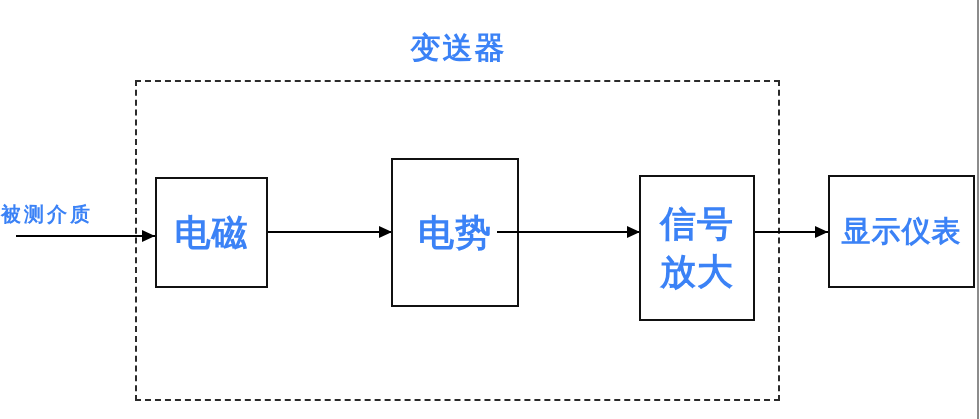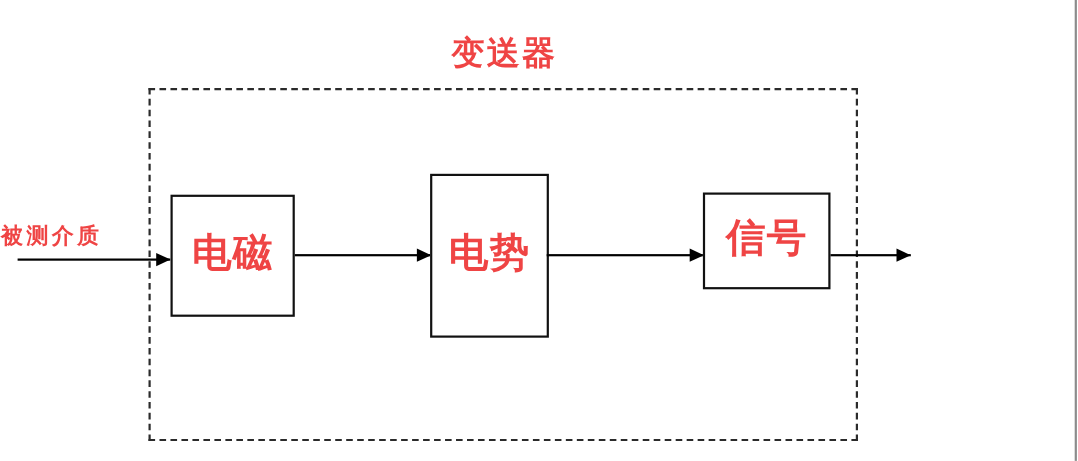--- a/index.html
+++ b/index.html
@@ -6,22 +6,22 @@
     margin: 0;
     padding: 0;
     background: #ffffff;
   }
   .canvas {
     position: relative;
     width: 980px;
     height: 419px;
     background: #ffffff;
     overflow: hidden;
-    font-family: Liberation Mono, monospace;
-    color: #ef4444;
+    font-family: Liberation Sans, sans-serif;
+    color: #3b82f6;
   }
   .diagram-title {
     position: absolute;
     left: 135px;
     top: 28px;
     width: 647px;
     text-align: center;
     font-size: 30px;
     font-weight: 700;
     letter-spacing: 2px;
@@ -54,22 +54,22 @@
     flex-direction: column;
     align-items: center;
     justify-content: center;
     font-size: 36px;
     font-weight: 700;
     line-height: 1.32;
     letter-spacing: 1px;
     text-align: center;
   }
   .node-induction    { left: 155px; top: 177px; width: 113px; height: 111px; }
-  .node-conversion   { left: 391px; top: 158px; width: 108px; height: 149px; }
-  .node-amplification{ left: 639px; top: 175px; width: 116px; height: 88px; }
+  .node-conversion   { left: 391px; top: 158px; width: 128px; height: 149px; }
+  .node-amplification{ left: 639px; top: 175px; width: 116px; height: 146px; }
   .node-display      { left: 828px; top: 175px; width: 147px; height: 113px; font-size: 29px; }
   .arrow {
     position: absolute;
     height: 2px;
     background: #000000;
   }
   .arrow::after {
     content: "";
     position: absolute;
     right: 0;
@@ -113,20 +113,24 @@
   <div class="arrow arrow-to-conversion"></div>
 
   <div class="node node-conversion">
     <span>电势</span>
   </div>
 
   <div class="arrow arrow-to-amplifier"></div>
 
   <div class="node node-amplification">
     <span>信号</span>
+    <span>放大</span>
   </div>
 
   <div class="arrow arrow-to-display"></div>
 
+  <div class="node node-display">
+    <span>显示仪表</span>
+  </div>
 
   <div class="page-edge-line"></div>
 
 </div>
 
 </body></html>

